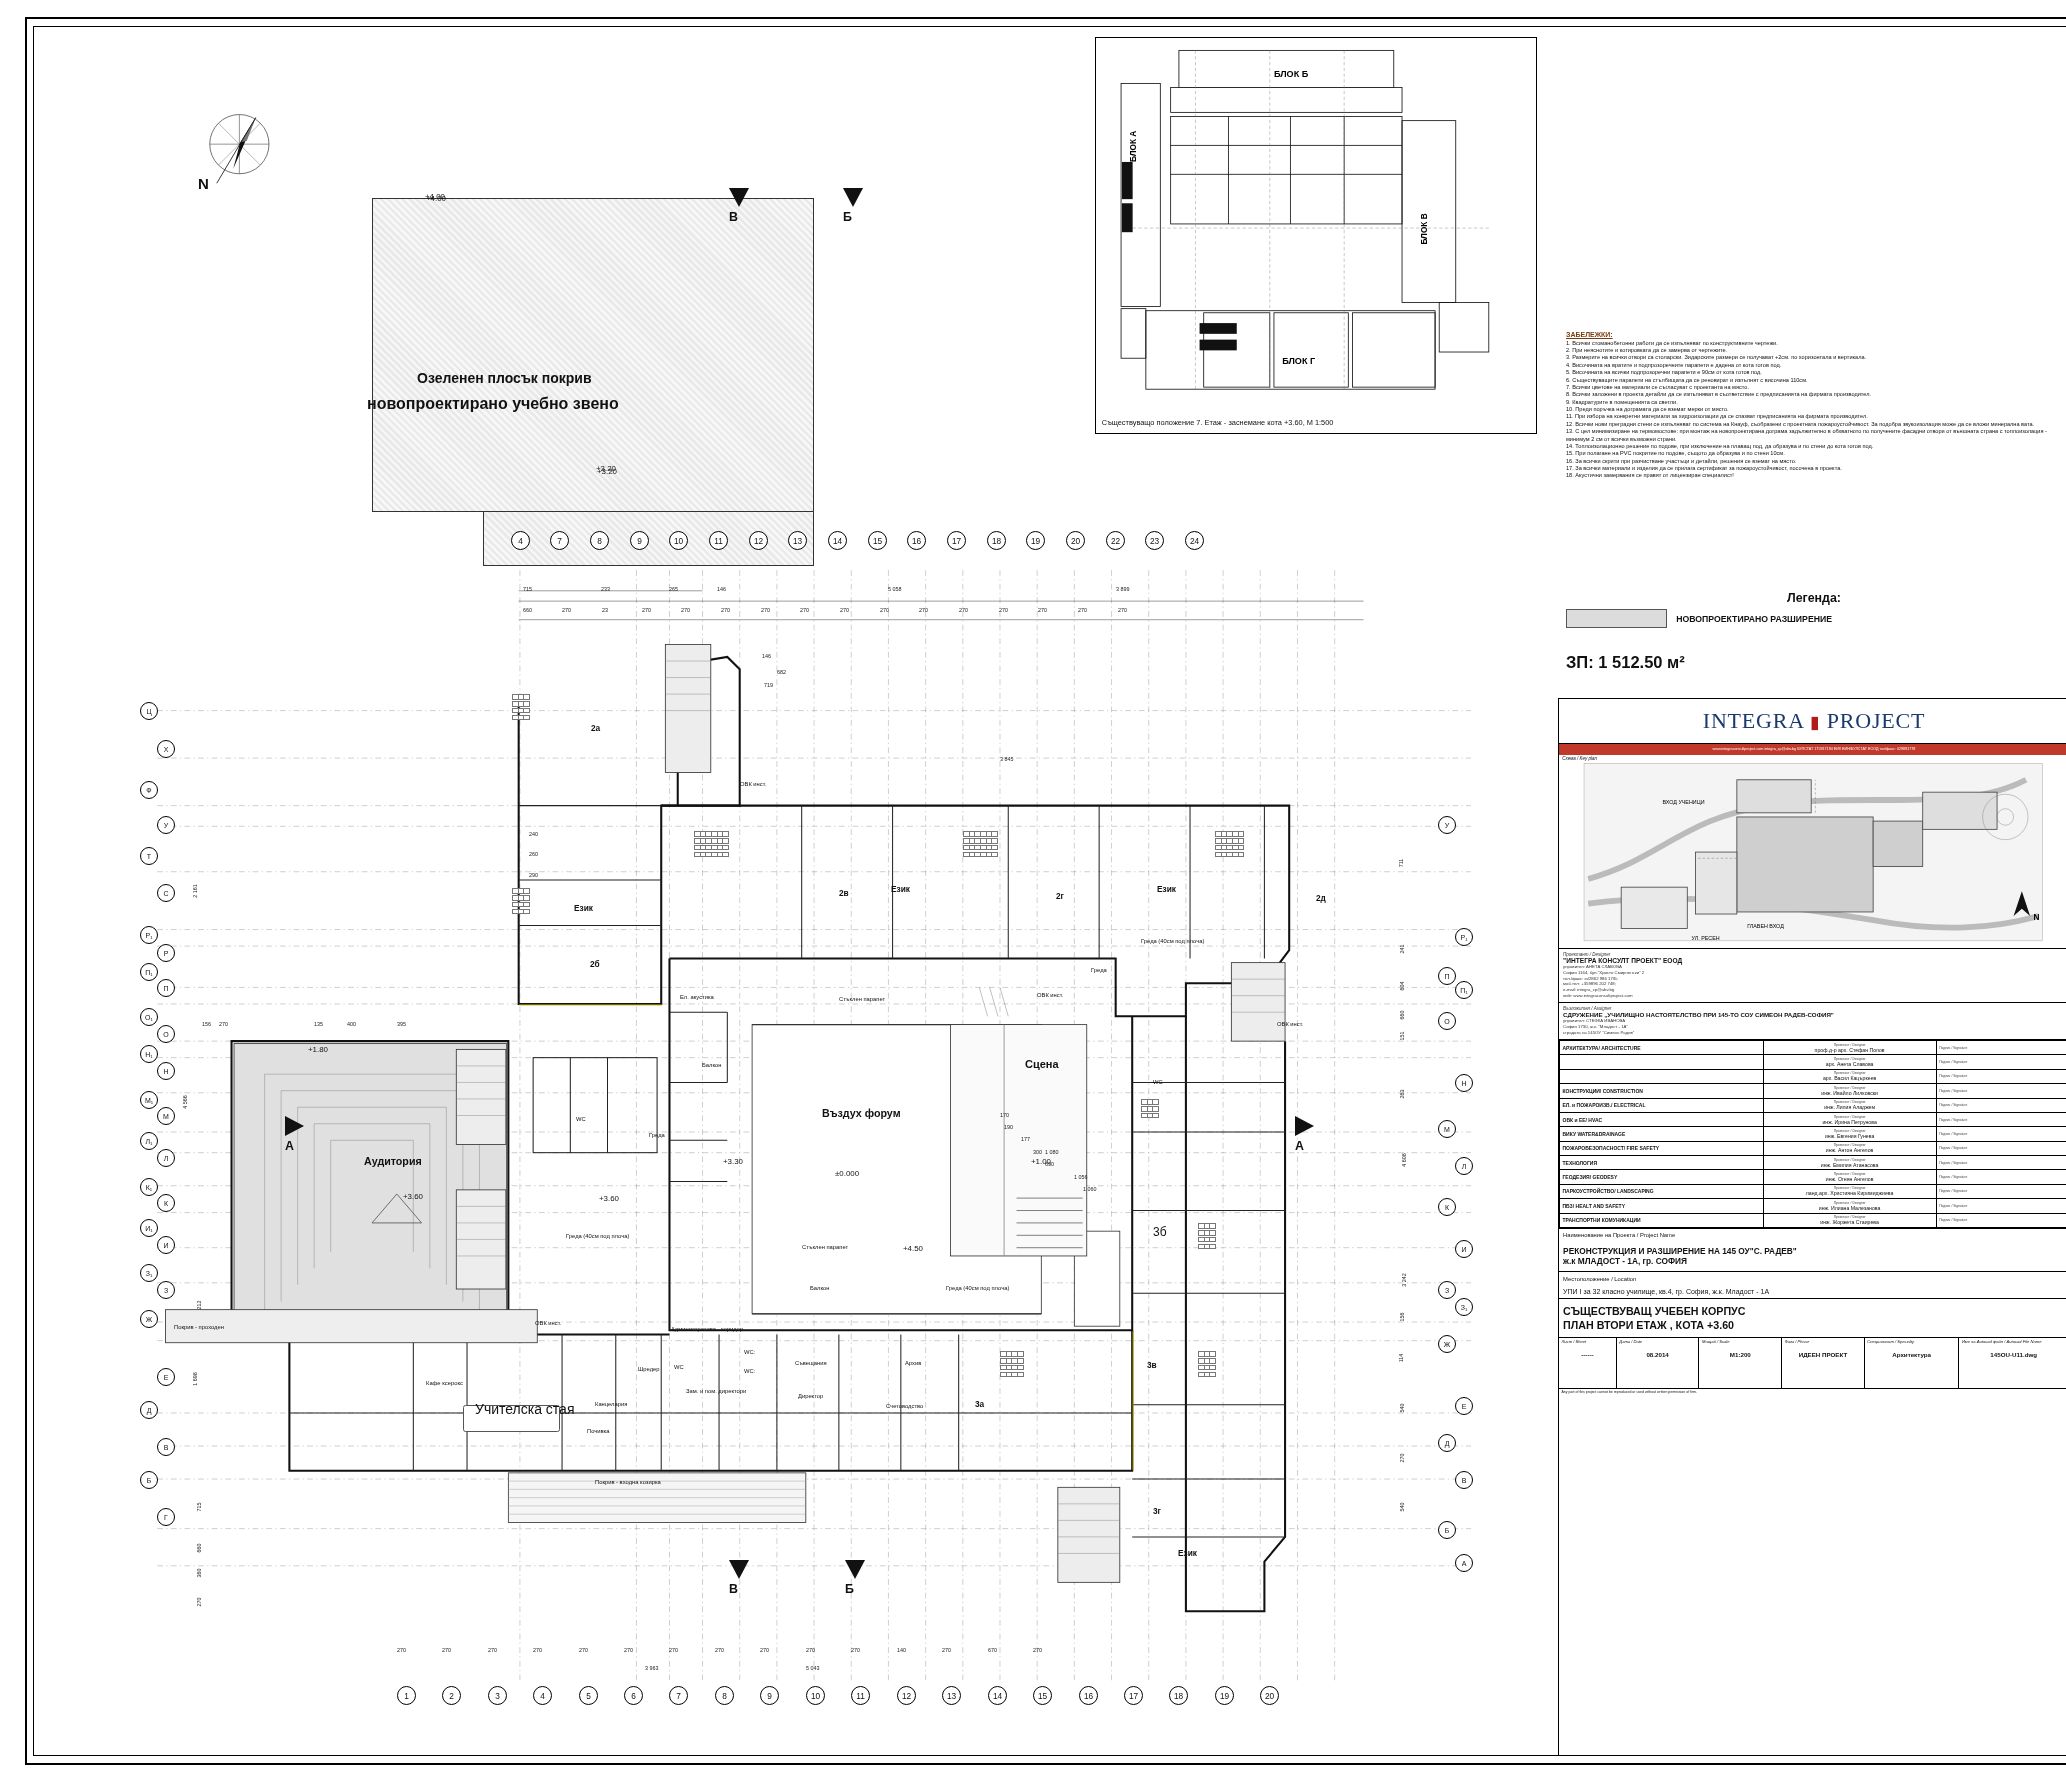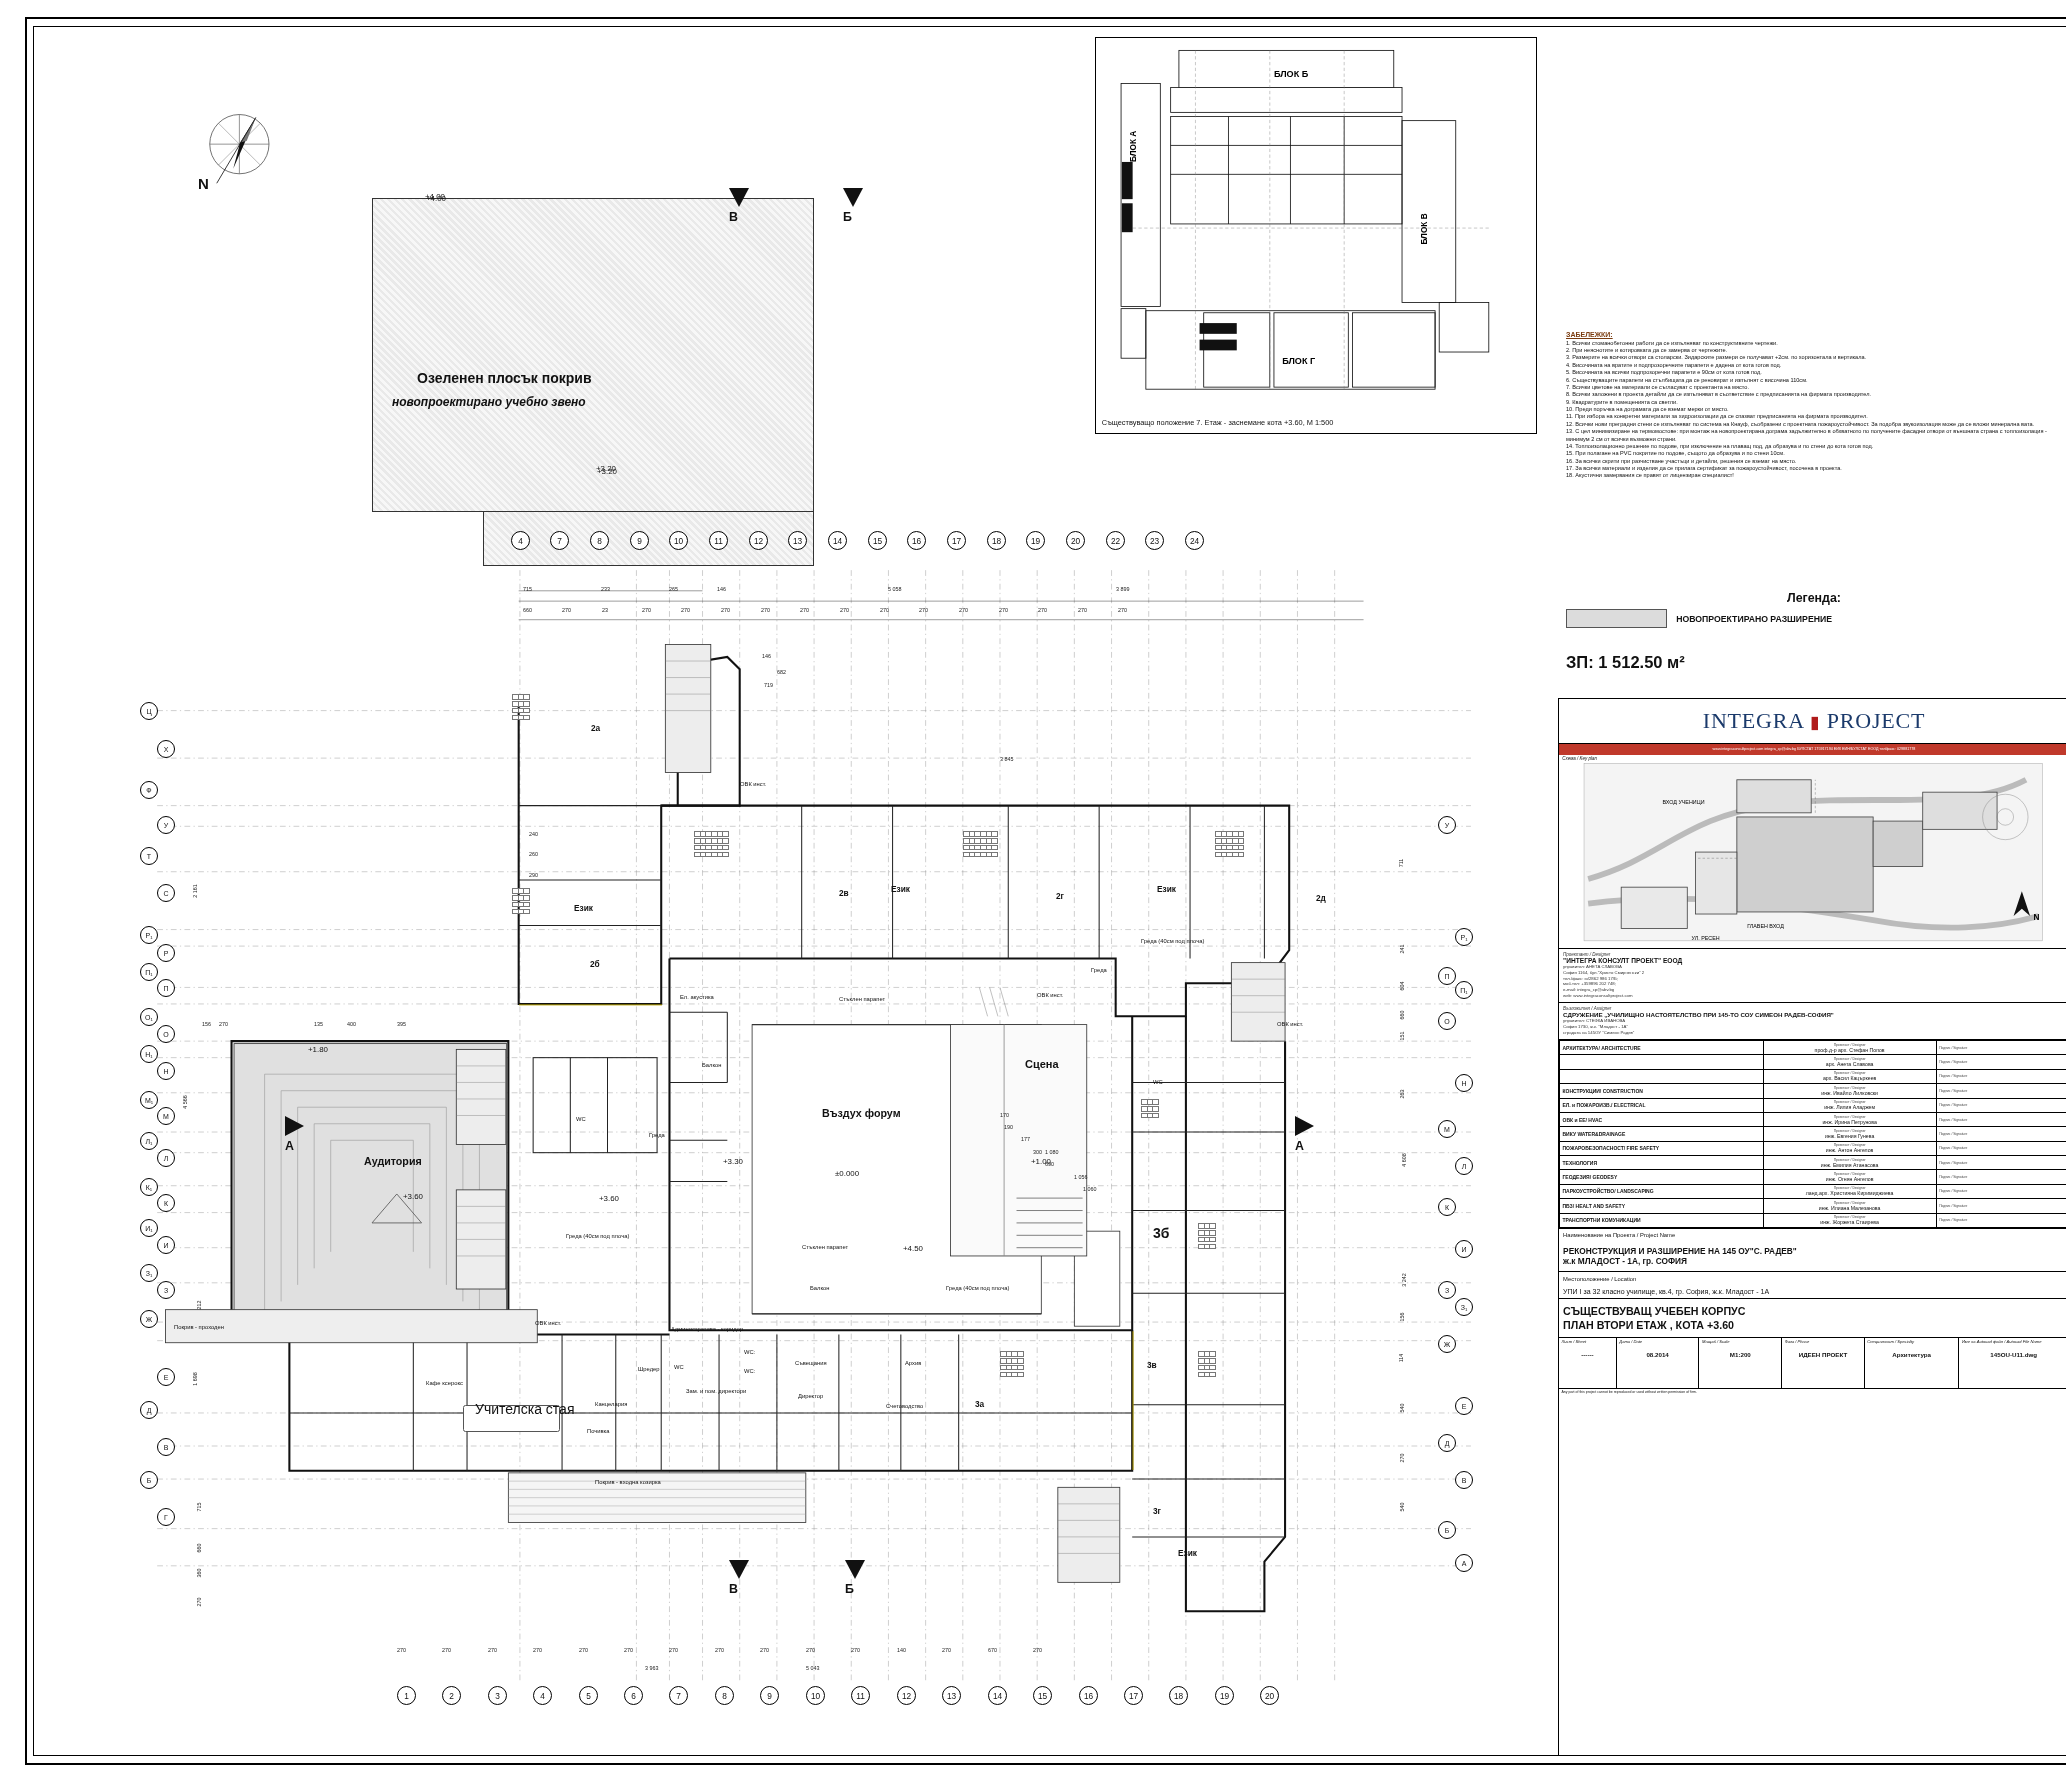--- a/index.html
+++ b/index.html
@@ -83,21 +83,21 @@
       <polygon points="150,35 95,160 112,96" fill="#111"></polygon>
       <polygon points="150,35 112,96 128,92" fill="#777"></polygon>
       <line x1="150" y1="35" x2="55" y2="195" stroke="#111" stroke-width="2"></line>
     </svg>
     <div class="t bold" style="left:4.1px;top:72px;font-size:15px;">N</div>
   </div>
 
   <div class="room hatch" style="left:372px;top:198px;width:442px;height:314px;border:0.8px solid #333;"></div>
   <div class="room hatch" style="left:483px;top:512px;width:331px;height:54px;border:0.8px solid #333;border-top:none;"></div>
   <div class="t bold" style="left:417px;top:370px;font-size:14px;">Озеленен плосък покрив</div>
-  <div class="t bold" style="left:392px;top:395px;font-size:12px;font-style:italic;">новопроектирано учебно звено</div>
+  <div class="t bold" style="left:367px;top:395px;font-size:16px;">новопроектирано учебно звено</div>
   <div class="t" style="left:425px;top:192px;font-size:7.9px;">+4.00</div>
   <div class="t" style="left:596px;top:464px;font-size:7.9px;">+3.20</div>
 
   <div id="keyplanbox">
     <svg width="441" height="395" viewBox="0 0 1066 956">
       <g stroke="#111" fill="none" stroke-width="2">
         <rect x="60" y="110" width="95" height="540"></rect>
         <rect x="180" y="120" width="560" height="60"></rect>
         <rect x="180" y="190" width="560" height="260" fill="#fff"></rect>
         <rect x="200" y="30" width="520" height="90" fill="#fff"></rect>
@@ -736,21 +736,21 @@
 
     <div style="position:absolute;left:463px;top:1405px;width:95px;height:25px;border:0.8px solid #555;border-radius:2.5px;background:#fff;"></div>
 
     <div id="roomlabels">
         <div class="label" style="left: 591px; top: 723px; font-size: 8.3px; font-weight: bold;">2а</div>
         <div class="label" style="left: 590px; top: 959px; font-size: 8.3px; font-weight: bold;">2б</div>
         <div class="label" style="left: 839px; top: 888px; font-size: 8.3px; font-weight: bold;">2в</div>
         <div class="label" style="left: 1056px; top: 891px; font-size: 8.3px; font-weight: bold;">2г</div>
         <div class="label" style="left: 1316px; top: 893px; font-size: 8.3px; font-weight: bold;">2д</div>
         <div class="label" style="left: 975px; top: 1399px; font-size: 8.3px; font-weight: bold;">3а</div>
-        <div class="label" style="left: 1153px; top: 1225px; font-size: 14px; font-weight: bold;">3б</div>
+        <div class="label" style="left: 1153px; top: 1225px; font-size: 12px; font-weight: normal;">3б</div>
         <div class="label" style="left: 1147px; top: 1360px; font-size: 8.3px; font-weight: bold;">3в</div>
         <div class="label" style="left: 1153px; top: 1506px; font-size: 8.3px; font-weight: bold;">3г</div>
         <div class="label" style="left: 574px; top: 903px; font-size: 8.3px; font-weight: bold;">Език</div>
         <div class="label" style="left: 891px; top: 884px; font-size: 8.3px; font-weight: bold;">Език</div>
         <div class="label" style="left: 1157px; top: 884px; font-size: 8.3px; font-weight: bold;">Език</div>
         <div class="label" style="left: 1178px; top: 1548px; font-size: 8.3px; font-weight: bold;">Език</div>
         <div class="label" style="left: 364px; top: 1155px; font-size: 10.7px; font-weight: bold;">Аудитория</div>
         <div class="label" style="left: 475px; top: 1401px; font-size: 14px; font-weight: normal;">Учителска стая</div>
         <div class="label" style="left: 671px; top: 1326px; font-size: 5.8px;">Административа - коридор</div>
         <div class="label" style="left: 822px; top: 1107px; font-size: 10.7px; font-weight: bold;">Въздух форум</div>

